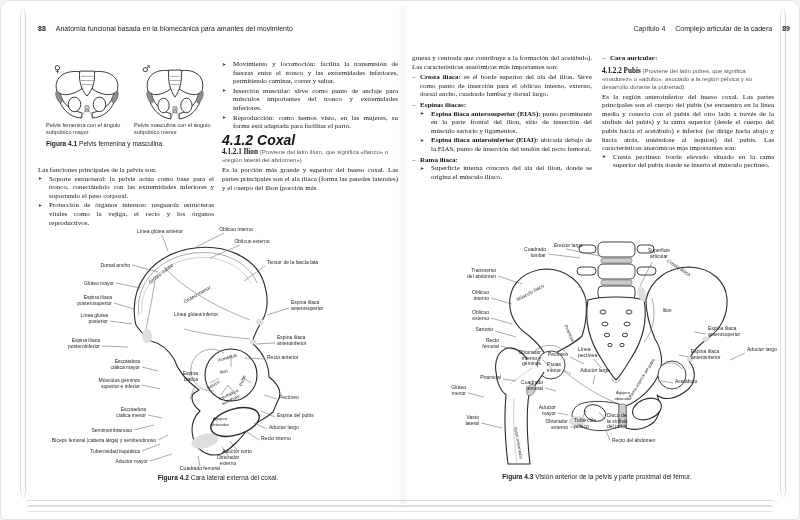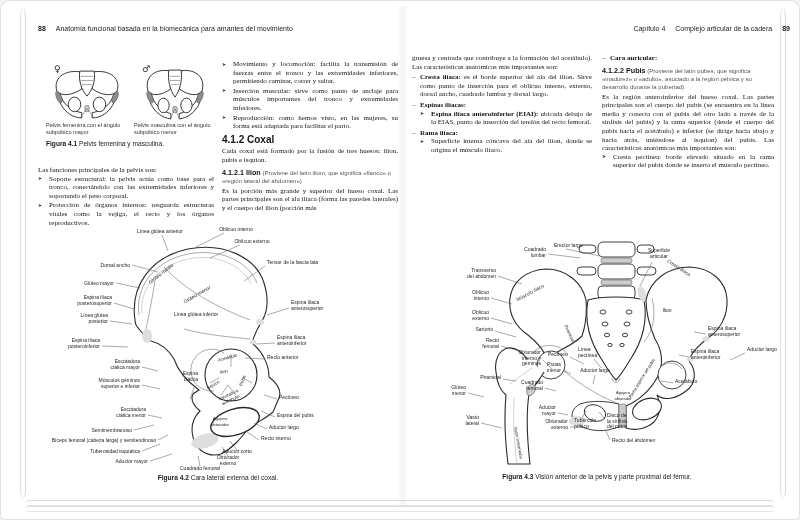--- a/index.html
+++ b/index.html
@@ -19,23 +19,23 @@
   .hdr-right{text-align:right;}
   .hdr .sp{display:inline-block;width:10px;}
   .txt{font-family:"Liberation Serif",serif;font-size:7px;line-height:8.6px;text-align:justify;color:#141414;}
   .abs{position:absolute;}
   .bullet{position:relative;padding-left:11px;margin-bottom:1px;}
   .bullet .bm{position:absolute;left:0;top:.6px;font-size:4.8px;color:#222;font-family:"DejaVu Sans",sans-serif;}
   .ditem{position:relative;padding-left:8px;margin-top:2px;}
   .ditem .dm{position:absolute;left:0;top:0;}
   .ditem b{font-family:"Liberation Serif",serif;}
   .subset{padding-left:8px;}
-  .sect-h{font-family:"Liberation Sans",sans-serif;font-weight:bold;font-size:10px;margin:5px 0 3px;text-align:left;}
+  .sect-h{font-family:"Liberation Sans",sans-serif;font-weight:bold;font-size:14px;margin:5px 0 3px;text-align:left;font-style:italic;}
   .subh-block{margin:4px 0 2px;text-align:left;line-height:8px;}
-  .subh{font-family:Liberation Sans, sans-serif;font-weight:bold;font-size:7.2px;margin-top:48px;}
+  .subh{font-family:Liberation Serif, serif;font-weight:bold;font-size:7.2px;margin-top:48px;}
   .note{font-family:"Liberation Sans",sans-serif;font-size:6px;color:#555;}
   .figcap{font-size:6.6px;color:#1a1a1a;font-family:"Liberation Sans",sans-serif;}
   .figcap b{font-weight:bold;}
   .smallcap{font-size:5.6px;line-height:6.8px;color:#333;font-family:"Liberation Sans",sans-serif;text-align:left;}
   .sexsym{position:absolute;font-size:9px;color:#222;font-family:"DejaVu Sans",sans-serif;}
   svg{display:block;}
   svg .bone{fill:#fff;stroke:#2b2b2b;stroke-width:1.1;}
   svg .bone2{fill:#fff;stroke:#2b2b2b;stroke-width:.9;}
   svg .thin{fill:none;stroke:#666;stroke-width:.55;}
   svg .thin2{fill:none;stroke:#999;stroke-width:.45;}
@@ -117,21 +117,20 @@
       </div>
       <div class="bullet">
         <span class="bm">➤</span>
         <span>Inserción muscular: sirve como punto de anclaje para músculos importantes del tronco y extremidades inferiores.</span>
       </div>
       <div class="bullet">
         <span class="bm">➤</span>
         <span>Reproducción: como hemos visto, en las mujeres, su forma está adaptada para facilitar el parto.</span>
       </div>
       <div class="sect-h">4.1.2 Coxal</div>
-      <div>Cada coxal está formado por la fusión de tres huesos: ilion, pubis e isquion.</div>
       <div class="subh-block">
         <span class="subh">4.1.2.1 Ilion</span>
         <span class="note">(Proviene del latín ilium, que significa «flanco» o «región lateral del abdomen»)</span>
       </div>
       <div>Es la porción más grande y superior del hueso coxal. Las partes principales son el ala ilíaca (forma las paredes laterales) y el cuerpo del ilion (porción más</div>
     </div>
 
     <svg class="abs" style="left:0;top:213px;" width="360" height="248" viewBox="0 0 360 248">
       <path class="bone" d="M97,95 C92,62 112,32 150,24 C185,17 218,32 226,58 C231,74 230,86 224,96 C219,104 216,110 214,118 C225,127 231,140 231,152 C239,158 244,166 241,173 L235,187 C227,194 219,197 211,203 C203,213 195,223 183,229 C169,233 157,224 155,212 C152,200 156,192 162,186 C155,180 152,175 155,169 L161,165 C150,157 140,146 136,134 C130,124 121,118 113,116 C107,112 103,107 101,104 C98,101 97,98 97,95 Z"></path>
       <path class="thin" d="M101,90 C97,63 115,36 150,29 C182,23 210,36 219,58"></path>
@@ -230,20 +229,24 @@
         <span class="dm">–</span>
         <span><b>Cresta ilíaca:</b><span> es el borde superior del ala del ilion. Sirve como punto de inserción para el oblicuo interno, externo, dorsal ancho, cuadrado lumbar y dorsal largo.</span></span>
       </div>
       <div class="ditem">
         <span class="dm">–</span>
         <span><b>Espinas ilíacas:</b></span>
       </div>
       <div class="subset">
         <div class="bullet">
           <span class="bm">➤</span>
+          <span><b>Espina ilíaca anterosuperior (EIAS):</b><span> punto prominente en la parte frontal del ilion, sitio de inserción del músculo sartorio y ligamentos.</span></span>
+        </div>
+        <div class="bullet">
+          <span class="bm">➤</span>
           <span><b>Espina ilíaca anteroinferior (EIAI):</b><span> ubicada debajo de la EIAS, punto de inserción del tendón del recto femoral.</span></span>
         </div>
       </div>
       <div class="ditem">
         <span class="dm">–</span>
         <span><b>Rama ilíaca:</b></span>
       </div>
       <div class="subset">
         <div class="bullet">
           <span class="bm">➤</span>

